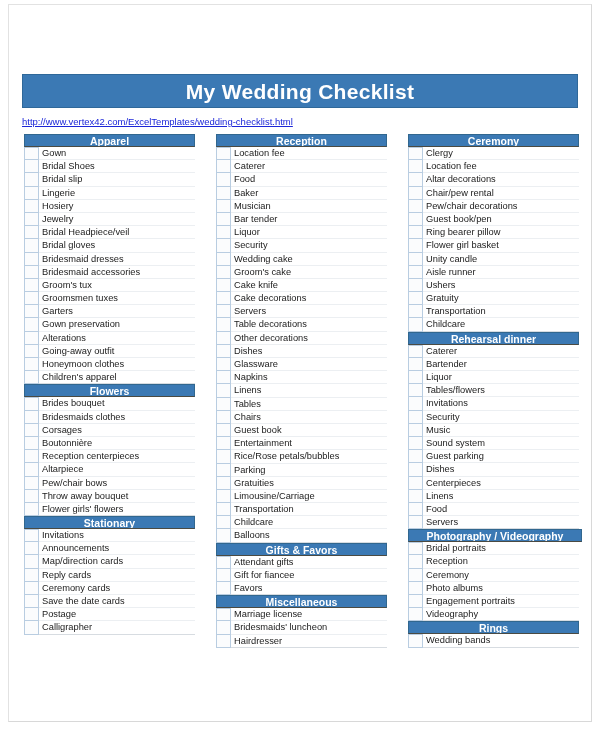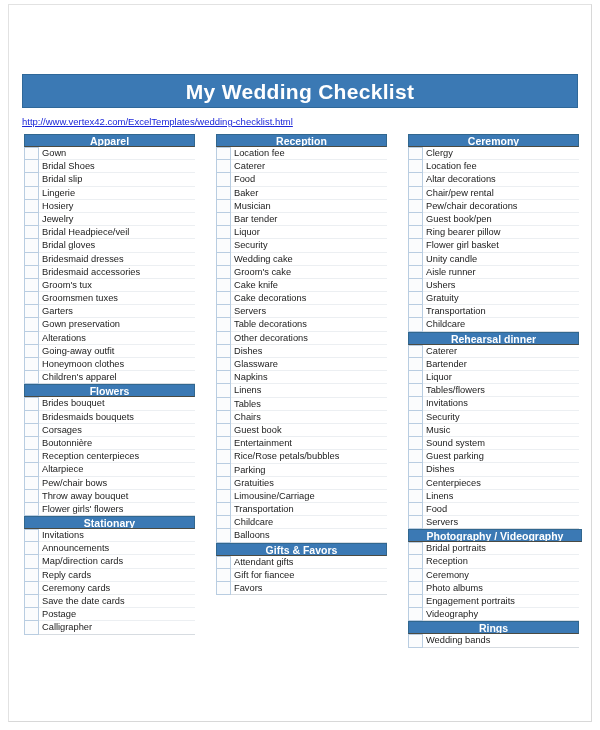--- a/index.html
+++ b/index.html
@@ -242,21 +242,21 @@
         </div>
         <div class="section">
           <div class="section-header">Flowers</div>
           <div class="rows">
             <div class="row">
               <div class="checkbox-cell"></div>
               <div class="item-cell">Brides bouquet</div>
             </div>
             <div class="row">
               <div class="checkbox-cell"></div>
-              <div class="item-cell">Bridesmaids bouquets</div>
+              <div class="item-cell">Bridesmaids clothes</div>
             </div>
             <div class="row">
               <div class="checkbox-cell"></div>
               <div class="item-cell">Corsages</div>
             </div>
             <div class="row">
               <div class="checkbox-cell"></div>
               <div class="item-cell">Boutonnière</div>
             </div>
             <div class="row">
@@ -455,20 +455,37 @@
             <div class="row">
               <div class="checkbox-cell"></div>
               <div class="item-cell">Gift for fiancee</div>
             </div>
             <div class="row">
               <div class="checkbox-cell"></div>
               <div class="item-cell">Favors</div>
             </div>
           </div>
         </div>
+        <div class="section">
+          <div class="section-header">Miscellaneous</div>
+          <div class="rows">
+            <div class="row">
+              <div class="checkbox-cell"></div>
+              <div class="item-cell">Marriage license</div>
+            </div>
+            <div class="row">
+              <div class="checkbox-cell"></div>
+              <div class="item-cell">Bridesmaids' luncheon</div>
+            </div>
+            <div class="row">
+              <div class="checkbox-cell"></div>
+              <div class="item-cell">Hairdresser</div>
+            </div>
+          </div>
+        </div>
       </div>
       <div class="column">
         <div class="section">
           <div class="section-header">Ceremony</div>
           <div class="rows">
             <div class="row">
               <div class="checkbox-cell"></div>
               <div class="item-cell">Clergy</div>
             </div>
             <div class="row">

